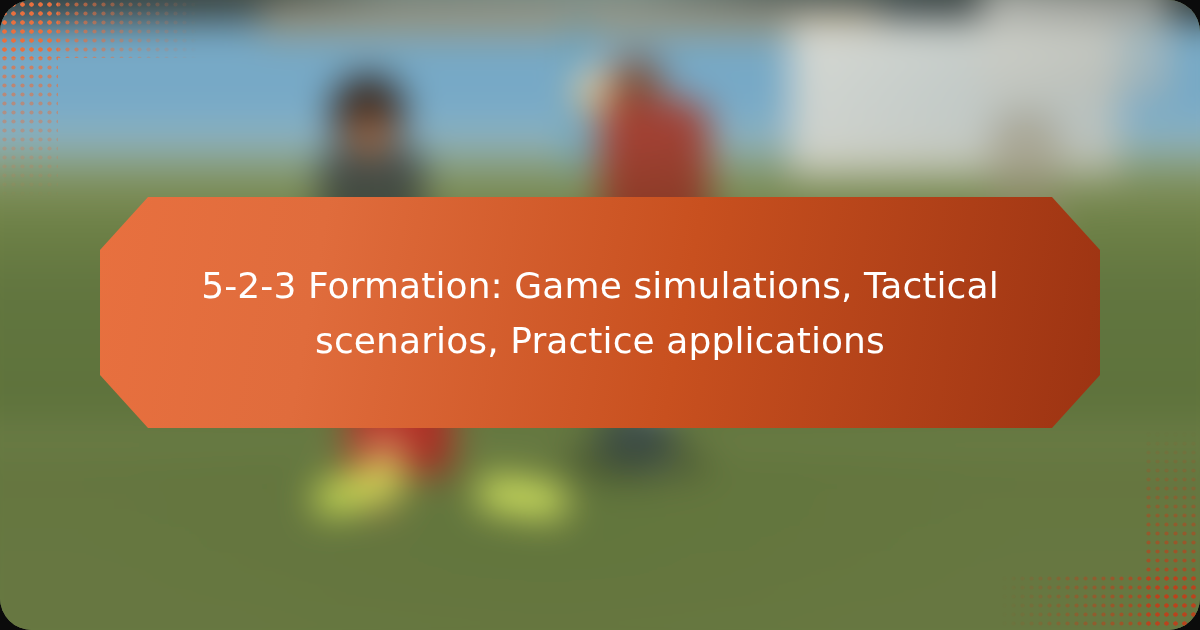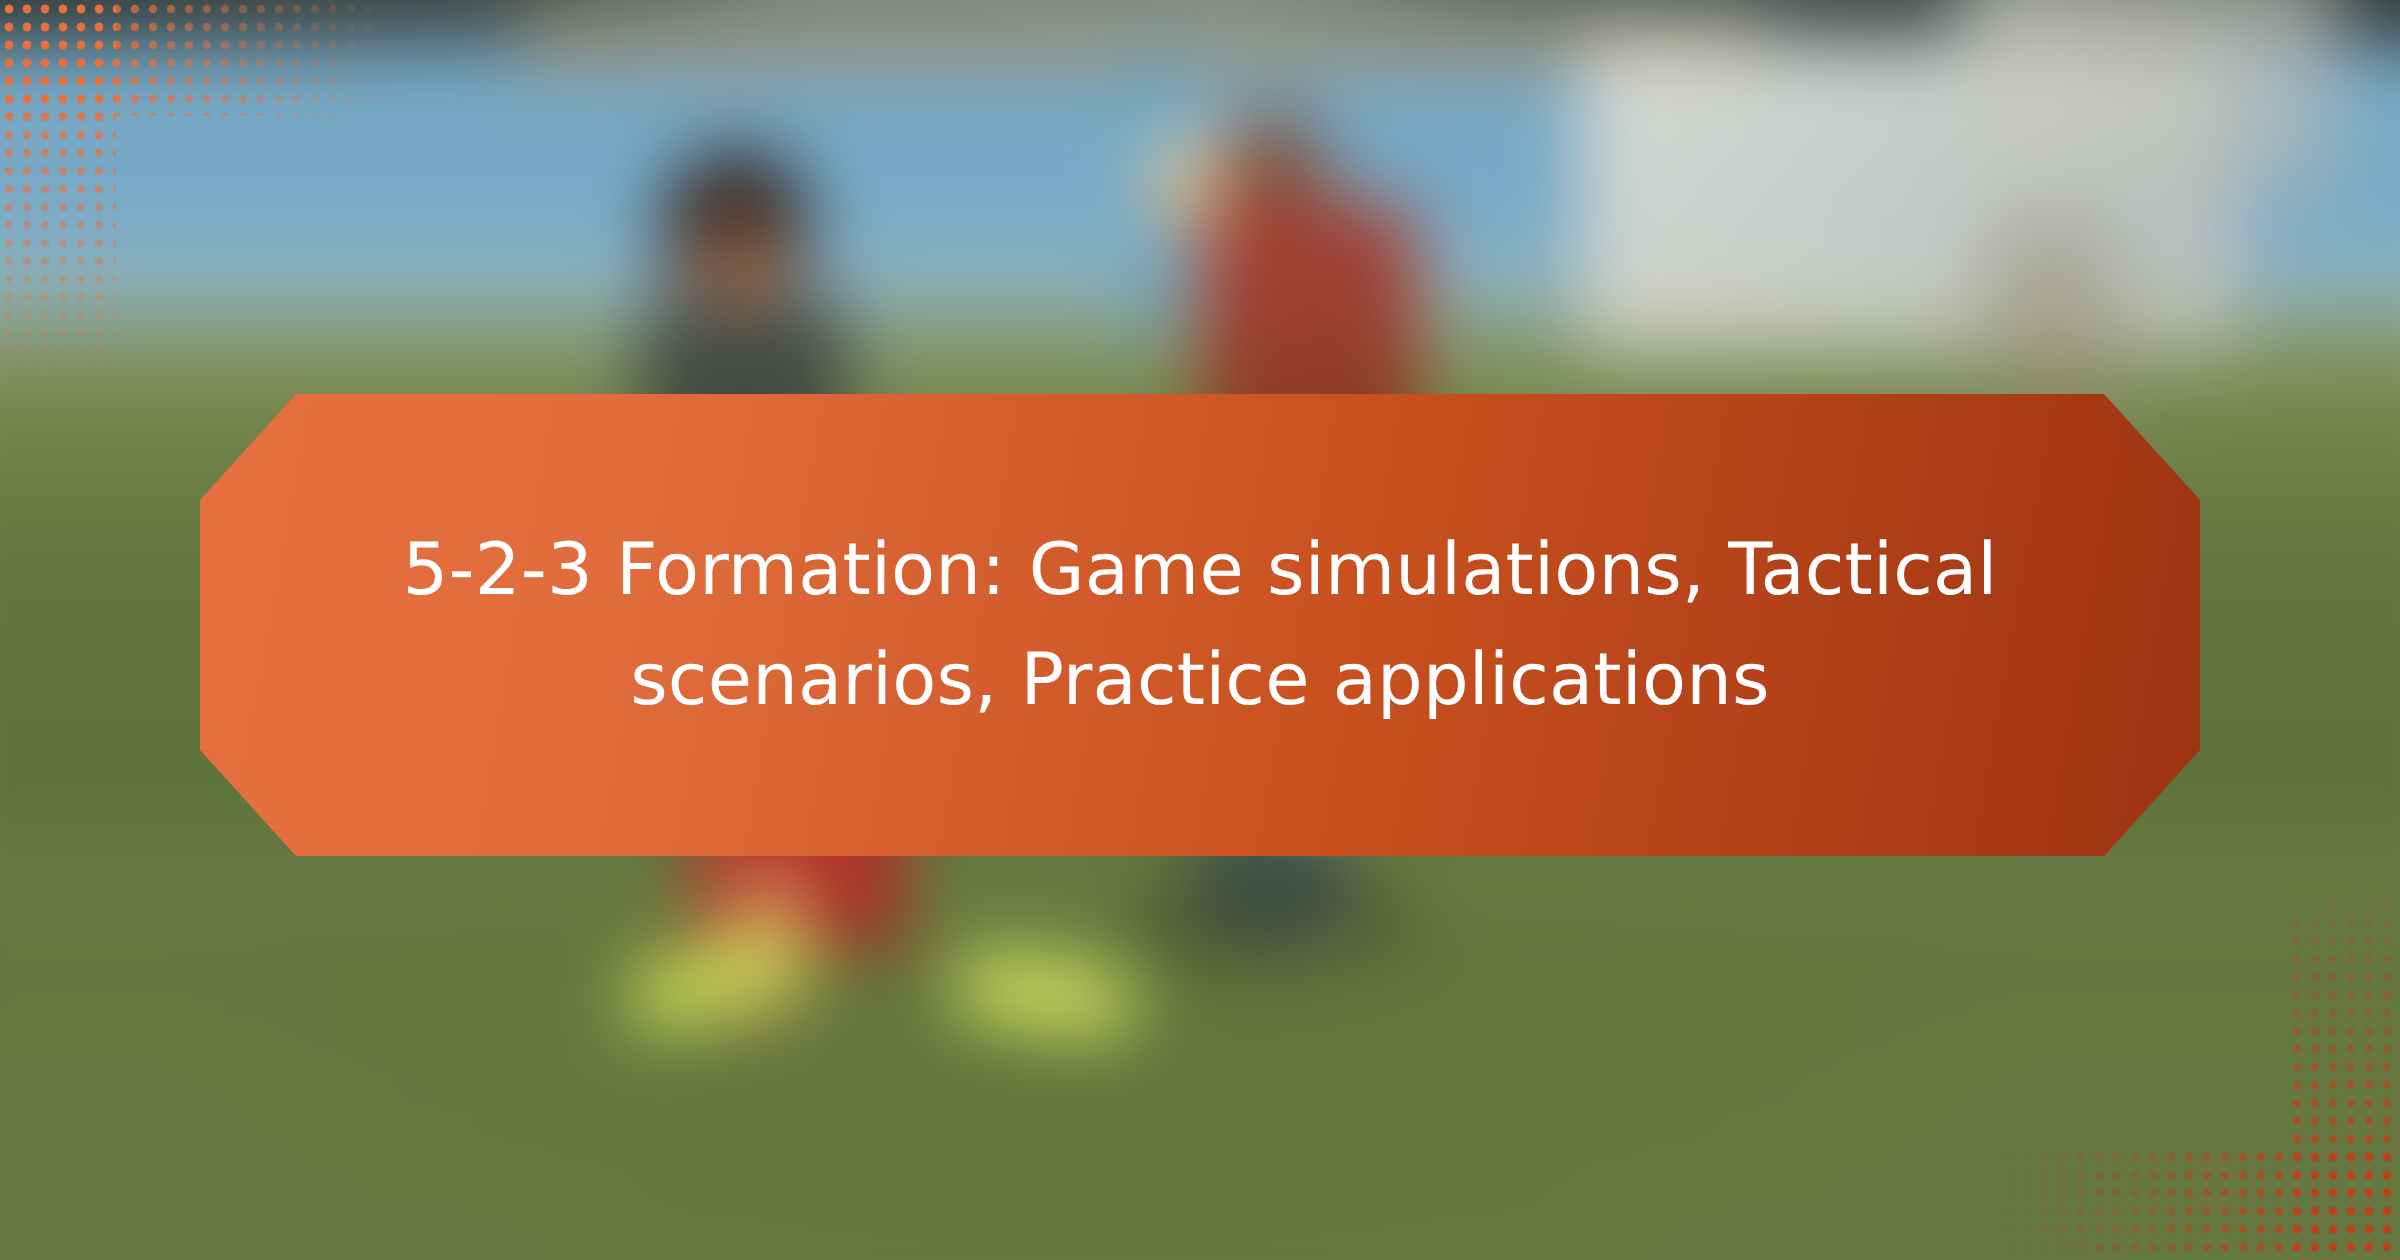--- a/index.html
+++ b/index.html
@@ -7,20 +7,21 @@
     padding: 0;
     background: #0b0b0b;
   }
   #stage {
     position: relative;
     width: 1200px;
     height: 630px;
     overflow: hidden;
     font-family: "DejaVu Sans", "Liberation Sans", sans-serif;
     background: #6d7c4e;
+    border-radius: 32px;
   }
 
   
   .photo-layer {
     position: absolute;
     inset: -40px;
     filter: blur(18px) saturate(1.05);
   }
   .bg-base {
     position: absolute;

